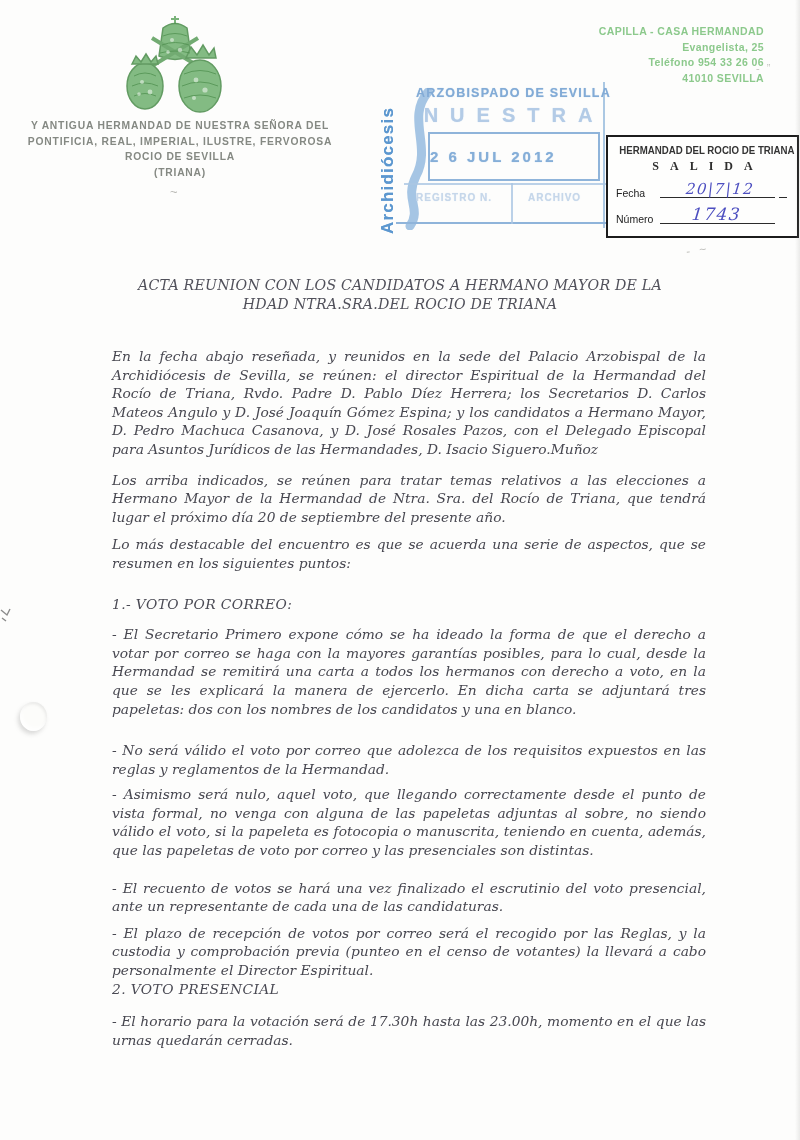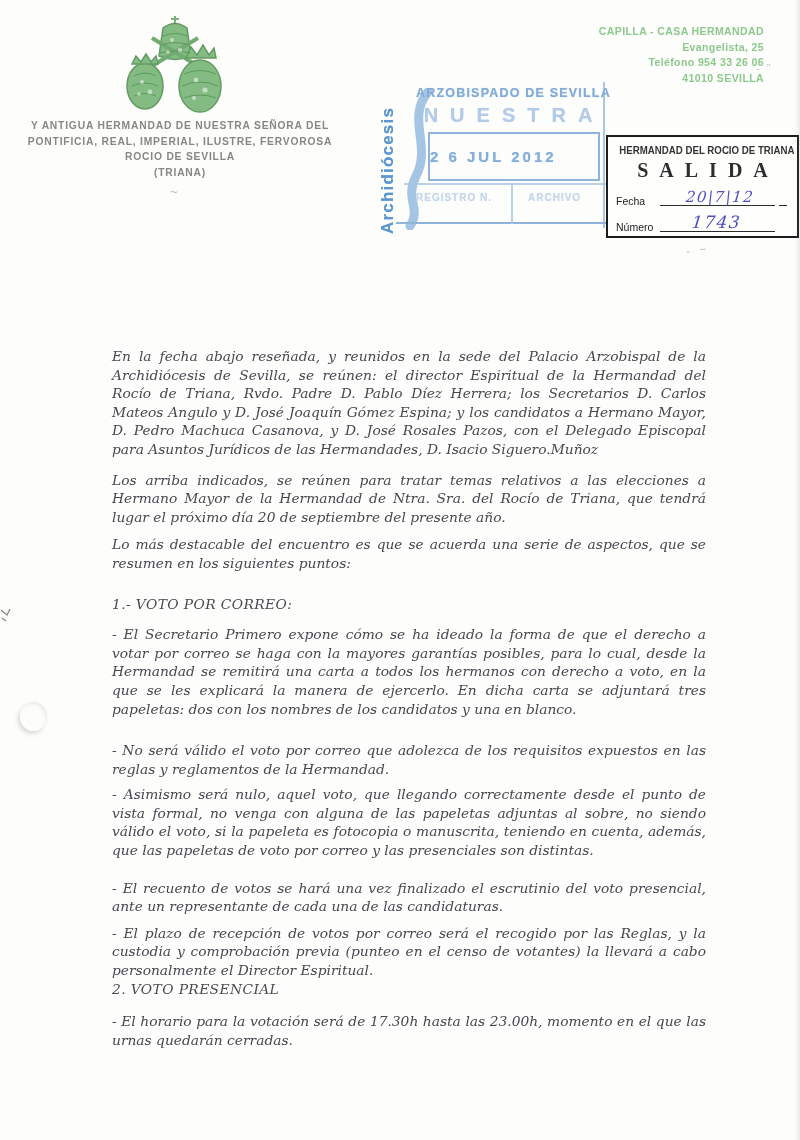--- a/index.html
+++ b/index.html
@@ -61,21 +61,21 @@
   .salida-box{
     position:absolute;left:606px;top:135px;width:189px;height:99px;
     border:2.5px solid #1c1c1c;background:#fefefd;color:#2a2a2a;
   }
   .salida-org{
     margin-top:7px;text-align:center;font-weight:bold;font-size:11px;
     transform:scaleX(.88);transform-origin:center;white-space:nowrap;color:#333;
   }
   .salida-type{
     margin-top:3px;text-align:center;font-family:"Liberation Serif",serif;
-    font-weight:bold;font-size:20px;letter-spacing:11px;text-indent:11px;color:#2e2e2e;
+    font-weight:bold;font-size:12px;letter-spacing:11px;text-indent:11px;color:#2e2e2e;
   }
   .salida-row{position:relative;margin:7px 8px 0 8px;height:19px;font-size:10.5px;color:#222;}
   .salida-row .lbl{position:absolute;left:0;bottom:1px;}
   .salida-row .line{position:absolute;left:44px;right:14px;bottom:2px;border-bottom:1.6px solid #2b2b2b;}
   .salida-row .line2{position:absolute;right:2px;width:8px;bottom:2px;border-bottom:1.6px solid #2b2b2b;}
   .handwrite{
     position:absolute;left:70px;bottom:2px;
     font-family:"DejaVu Serif",serif;font-style:italic;font-size:15px;
     color:#4d4fc0;transform:skewX(-6deg);letter-spacing:1.5px;white-space:nowrap;
   }
@@ -194,20 +194,24 @@
       <span class="line2"></span>
       <span class="handwrite">20|7|12</span>
     </div>
     <div class="salida-row">
       <span class="lbl">Número</span>
       <span class="line"></span>
       <span class="handwrite" style="font-size:17px;left:76px;">1743</span>
     </div>
   </div>
 
+  <div class="doc-title">
+    <div>ACTA REUNION CON LOS CANDIDATOS A HERMANO MAYOR DE LA</div>
+    <div>HDAD NTRA.SRA.DEL ROCIO DE TRIANA</div>
+  </div>
 
   <div class="body-text">
     <p class="b0">En la fecha abajo reseñada, y reunidos en la sede del Palacio Arzobispal de la Archidiócesis de Sevilla, se reúnen: el director Espiritual de la Hermandad del Rocío de Triana, Rvdo. Padre D. Pablo Díez Herrera; los Secretarios D. Carlos Mateos Angulo y D. José Joaquín Gómez Espina; y los candidatos a Hermano Mayor, D. Pedro Machuca Casanova, y D. José Rosales Pazos, con el Delegado Episcopal para Asuntos Jurídicos de las Hermandades, D. Isacio Siguero.Muñoz</p>
     <p class="b1">Los arriba indicados, se reúnen para tratar temas relativos a las elecciones a Hermano Mayor de la Hermandad de Ntra. Sra. del Rocío de Triana, que tendrá lugar el próximo día 20 de septiembre del presente año.</p>
     <p class="b2">Lo más destacable del encuentro es que se acuerda una serie de aspectos, que se resumen en los siguientes puntos:</p>
     <p class="heading">1.- VOTO POR CORREO:</p>
     <p class="b4">- El Secretario Primero expone cómo se ha ideado la forma de que el derecho a votar por correo se haga con la mayores garantías posibles, para lo cual, desde la Hermandad se remitirá una carta a todos los hermanos con derecho a voto, en la que se les explicará la manera de ejercerlo. En dicha carta se adjuntará tres papeletas: dos con los nombres de los candidatos y una en blanco.</p>
     <p class="b5">- No será válido el voto por correo que adolezca de los requisitos expuestos en las reglas y reglamentos de la Hermandad.</p>
     <p class="b6">- Asimismo será nulo, aquel voto, que llegando correctamente desde el punto de vista formal, no venga con alguna de las papeletas adjuntas al sobre, no siendo válido el voto, si la papeleta es fotocopia o manuscrita, teniendo en cuenta, además, que las papeletas de voto por correo y las presenciales son distintas.</p>
     <p class="b7">- El recuento de votos se hará una vez finalizado el escrutinio del voto presencial, ante un representante de cada una de las candidaturas.</p>

